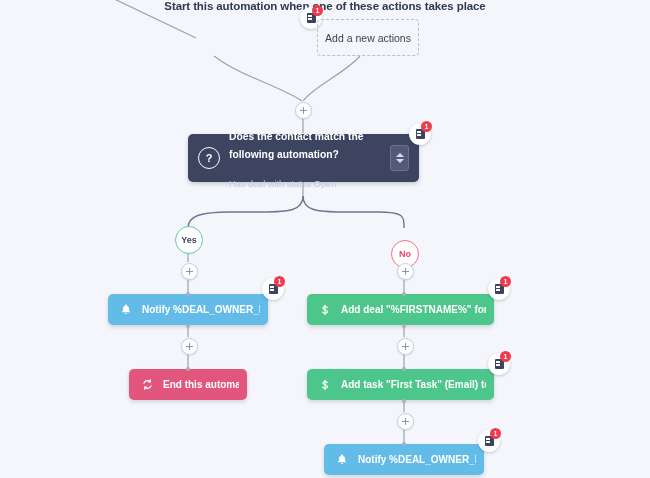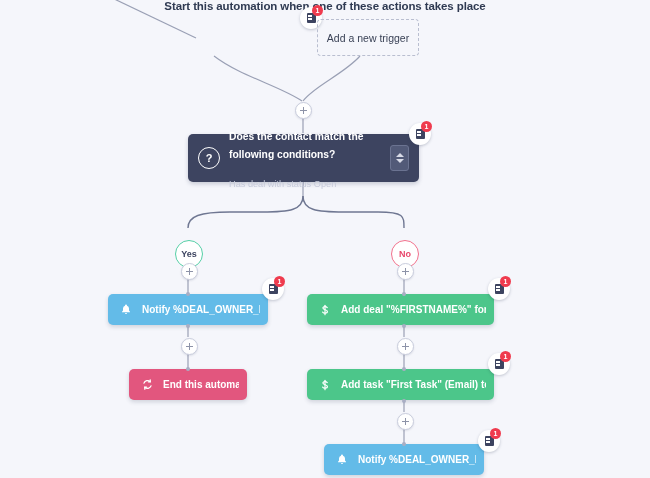--- a/index.html
+++ b/index.html
@@ -271,42 +271,42 @@
   </svg>
 
   <div class="heading">Start this automation when one of these actions takes place</div>
 
   <div class="nbadge" style="left:300px; top:7px;">
     <span class="glyph"></span>
     <span class="count">1</span>
   </div>
 
   <div class="trigger dashed" style="left:317px; top:19px; width:102px; height:37px;">
-    <span>Add a new trigger</span>
+    <span>Add a new actions</span>
   </div>
 
   <div class="plus" style="left:295px; top:102px;"></div>
 
   <div class="condition" style="left:188px; top:134px; width:231px; height:48px;">
     <span class="q-badge">?</span>
     <span class="cond-text">
-      <span class="cond-title">Does the contact match the following conditions?</span>
+      <span class="cond-title">Does the contact match the following automation?</span>
       <span class="cond-sub" style="display:block;">Has deal with status Open</span>
     </span>
     <span class="stepper">
       <span class="ar up"></span>
       <span class="ar dn"></span>
     </span>
   </div>
   <div class="nbadge" style="left:409px; top:123px;">
     <span class="glyph"></span>
     <span class="count">1</span>
   </div>
 
-  <div class="branch-label branch-yes" style="left:175px; top:240px;">
+  <div class="branch-label branch-yes" style="left:175px; top:226px;">
     <span>Yes</span>
   </div>
   <div class="branch-label branch-no" style="left:391px; top:240px;">
     <span>No</span>
   </div>
 
   <div class="plus" style="left:181px; top:263px;"></div>
   <div class="plus" style="left:397px; top:263px;"></div>
 
   <div class="action act-blue" style="left:108px; top:294px; width:160px; height:31px;">

